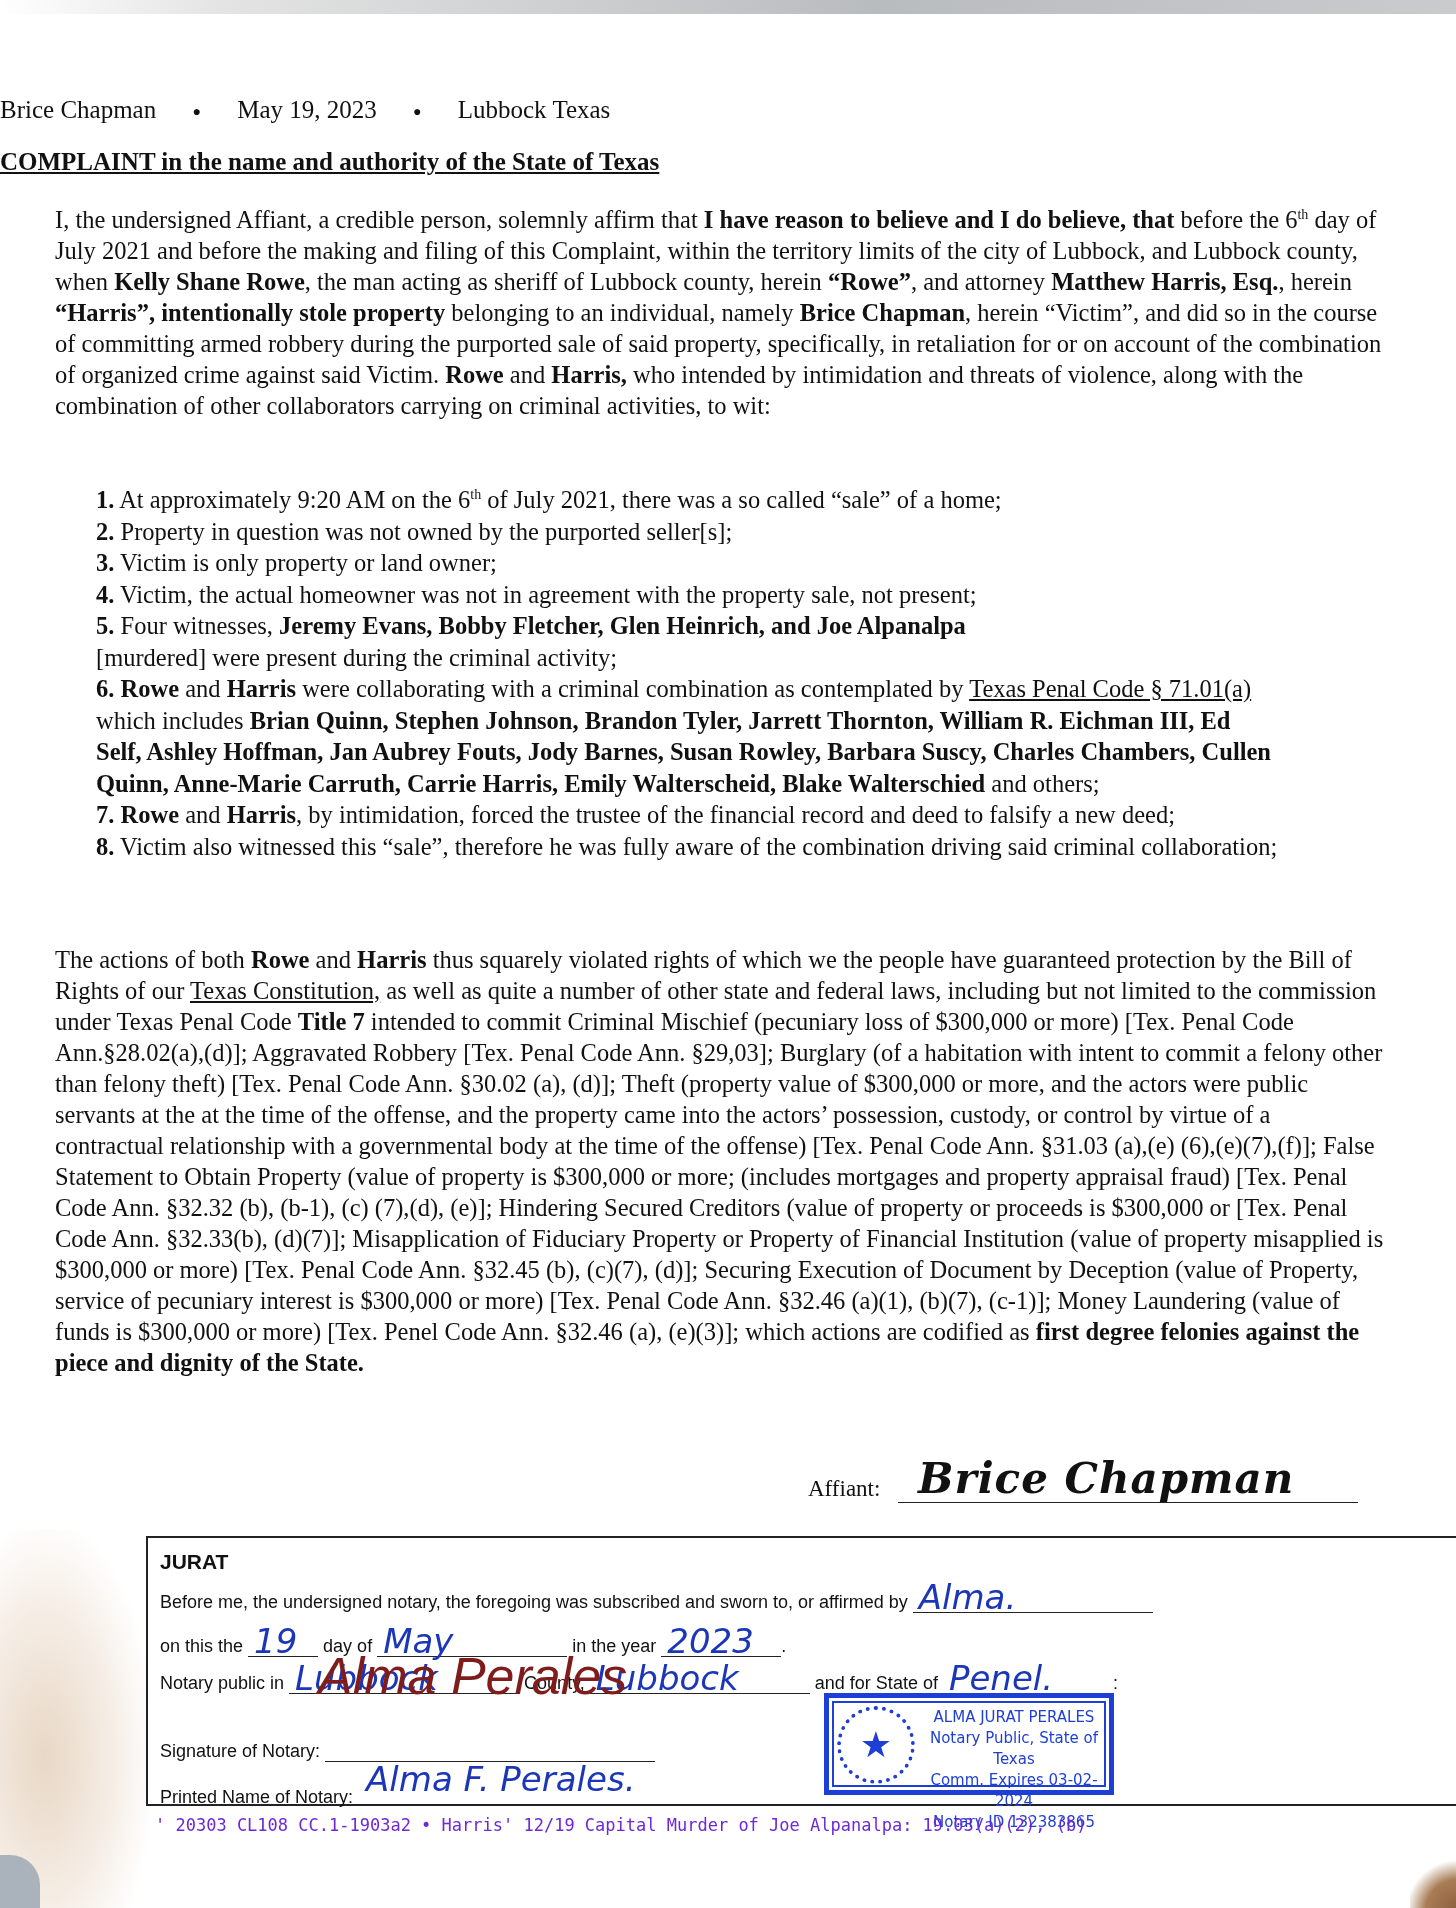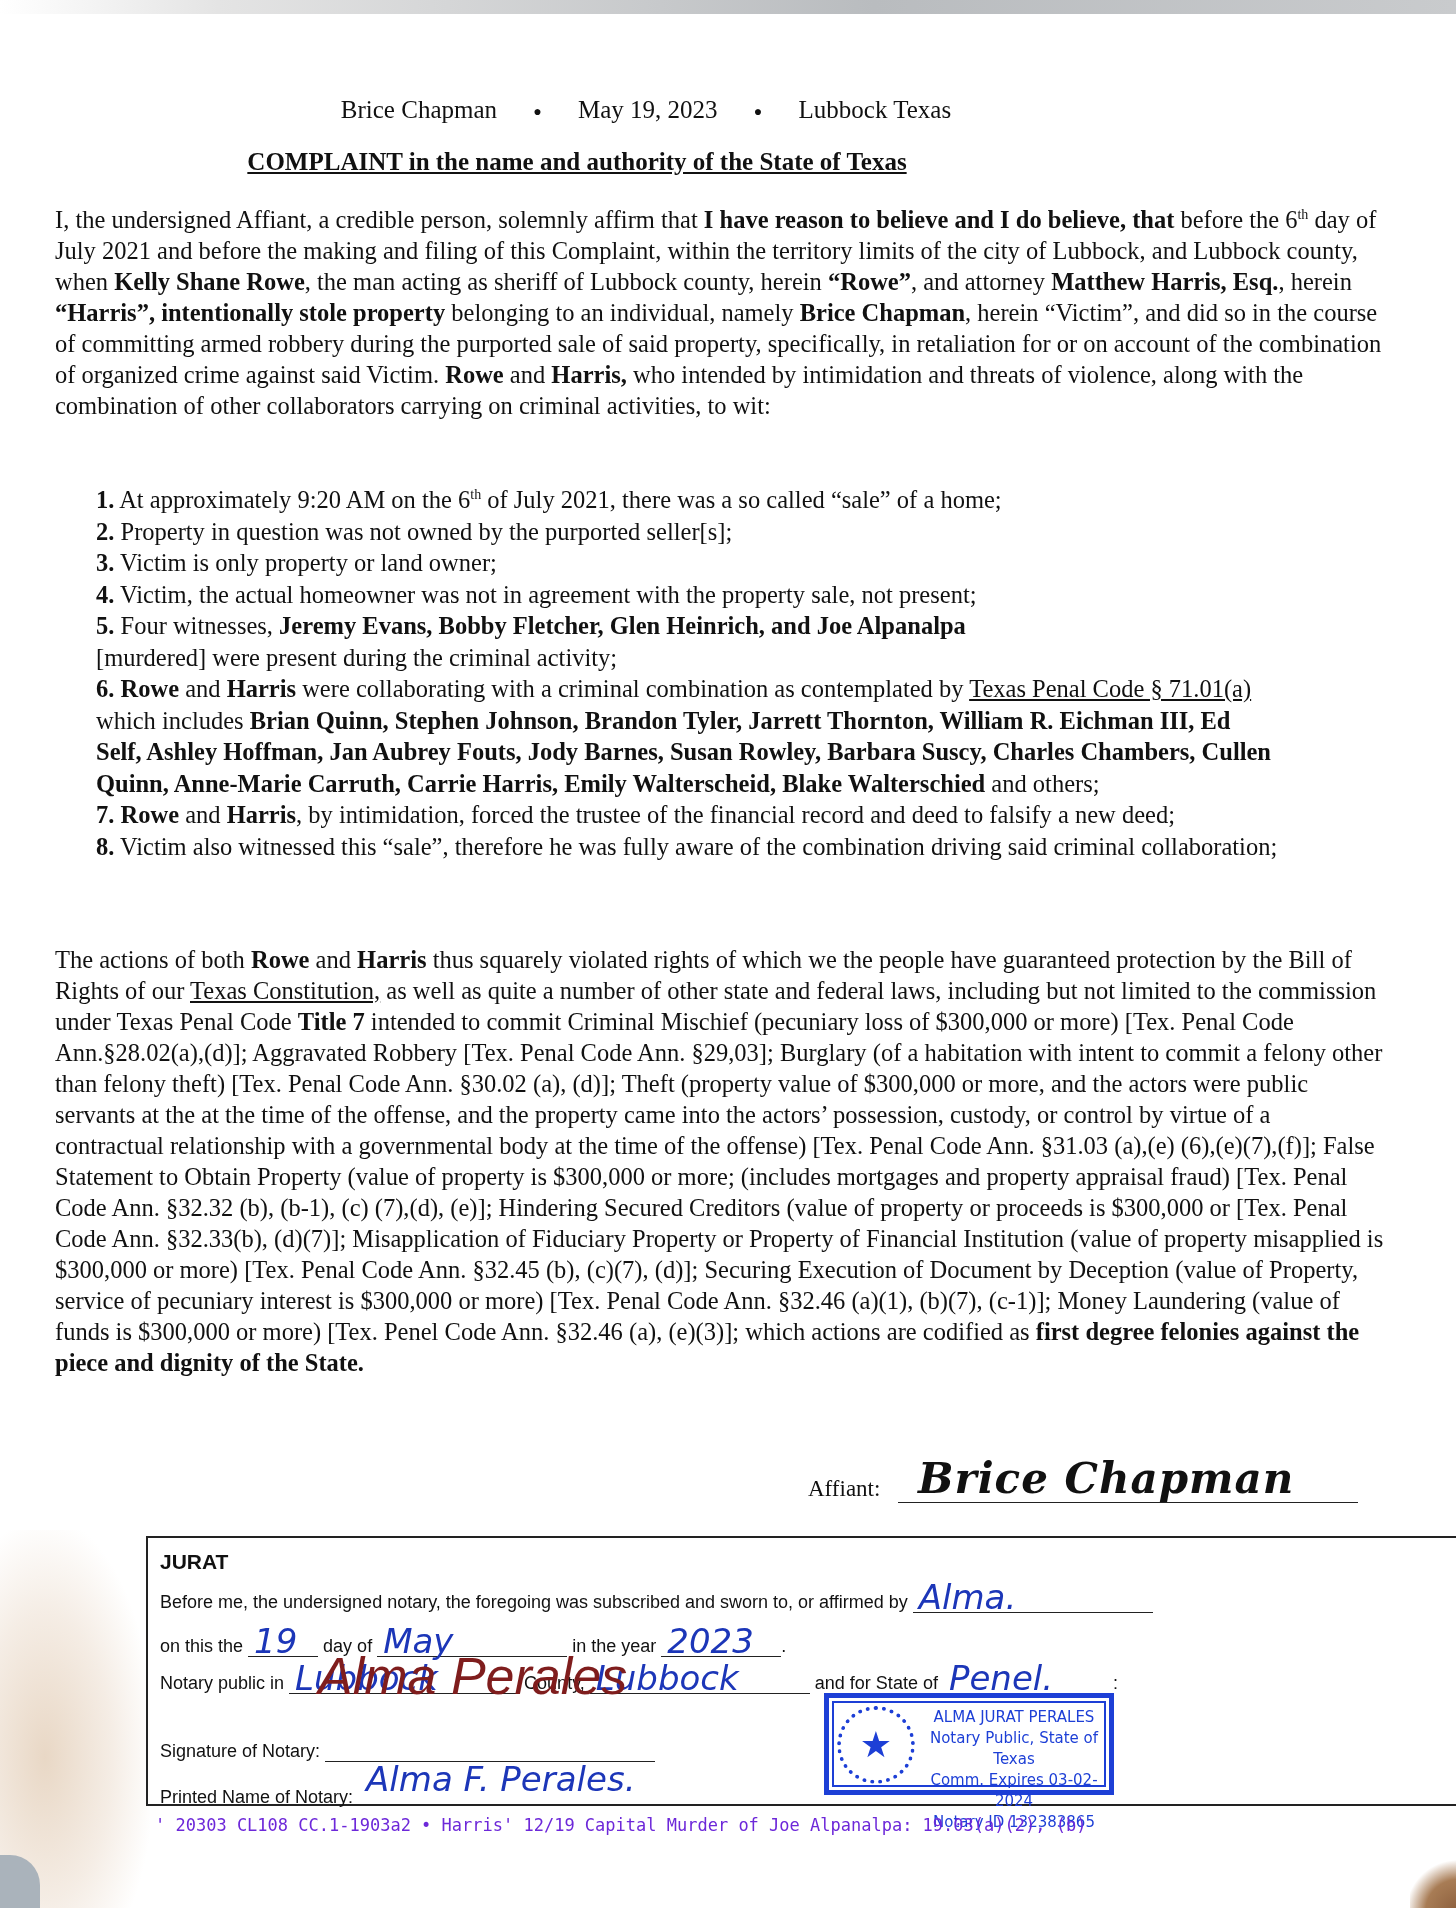--- a/index.html
+++ b/index.html
@@ -19,27 +19,26 @@
   }
   .stain-corner {
     position: absolute; left: 0; top: 1855px; width: 40px; height: 53px;
     background: #aab3bb; border-top-right-radius: 30px;
   }
   .stain-right {
     position: absolute; left: 1410px; top: 1858px; width: 60px; height: 60px;
     background: radial-gradient(circle at 80% 90%, #8b5e3c 0%, #a87c55 45%, rgba(255,255,255,0) 72%);
   }
   .header-line {
-    position: absolute; left: 0; width: 1276px; top: 96px; text-align: center;
+    position: absolute; left: 0; width: 1276px; top: 96px; text-align: left;
     font-size: 25px;
-    margin-left: 8px;
   }
   .header-line .sep { display: inline-block; margin: 0 30px; font-size: 14px; vertical-align: middle; }
   .title {
-    position: absolute; left: 0; width: 1154px; top: 148px; text-align: center;
+    position: absolute; left: 0; width: 1154px; top: 148px; 
     font-size: 25px; font-weight: bold; text-decoration: underline;
   }
   .para {
     position: absolute; left: 55px; width: 1330px;
     font-size: 24.5px; line-height: 31px; text-align: left;
   }
   .p1 { top: 204px; }
   .list { position: absolute; left: 96px; width: 1300px; top: 484px; font-size: 24.5px; line-height: 31.5px; }
   .p2 { top: 944px; }
   b { font-weight: bold; }

